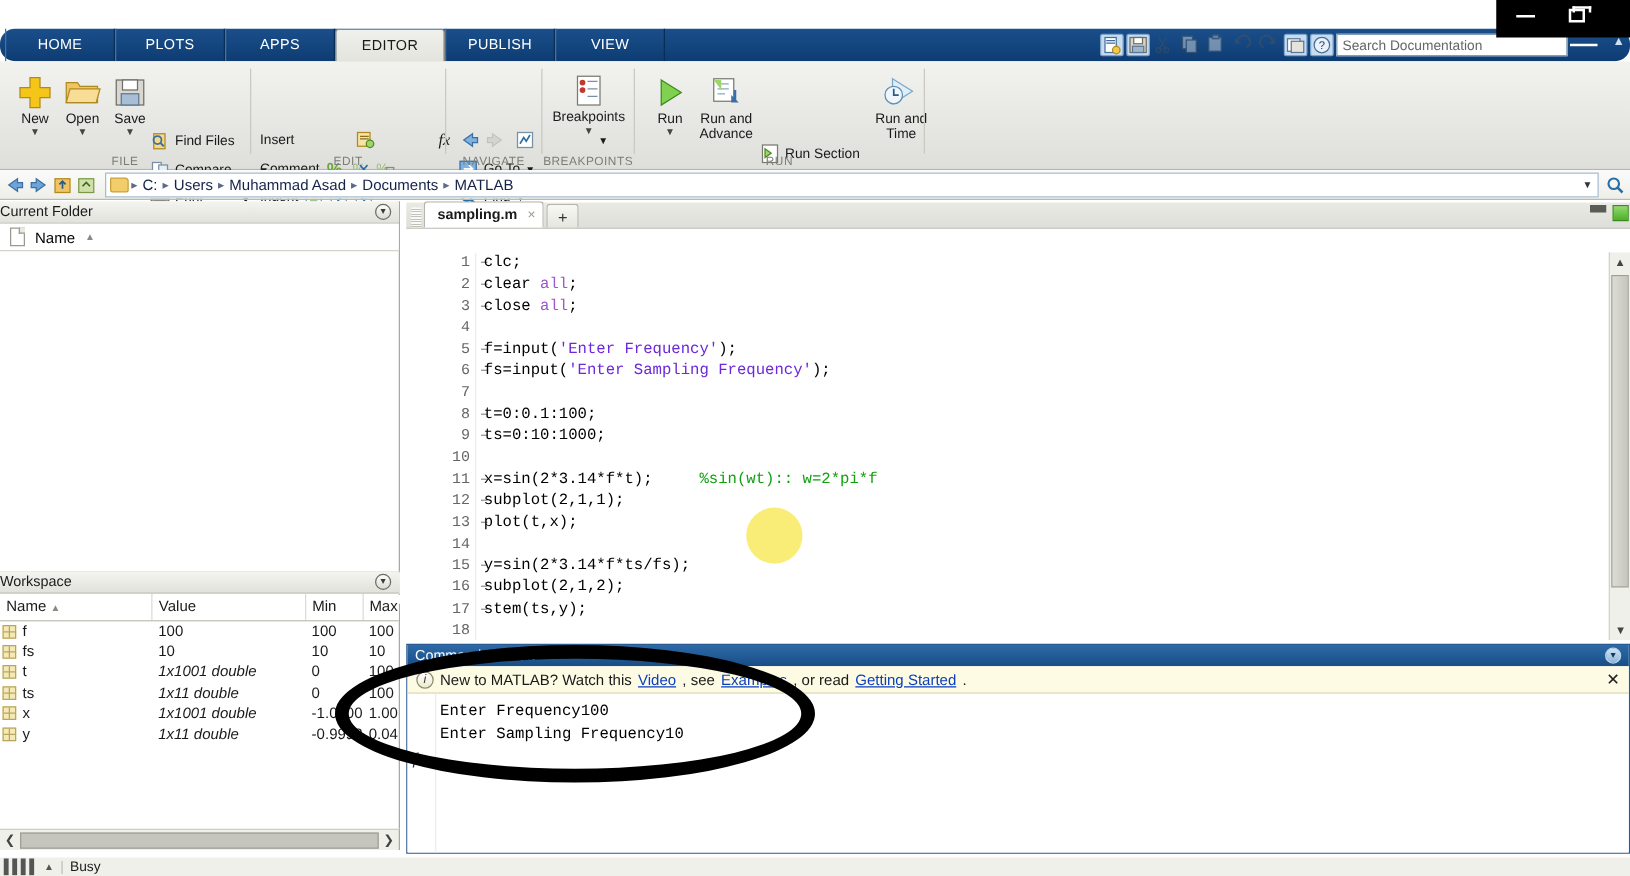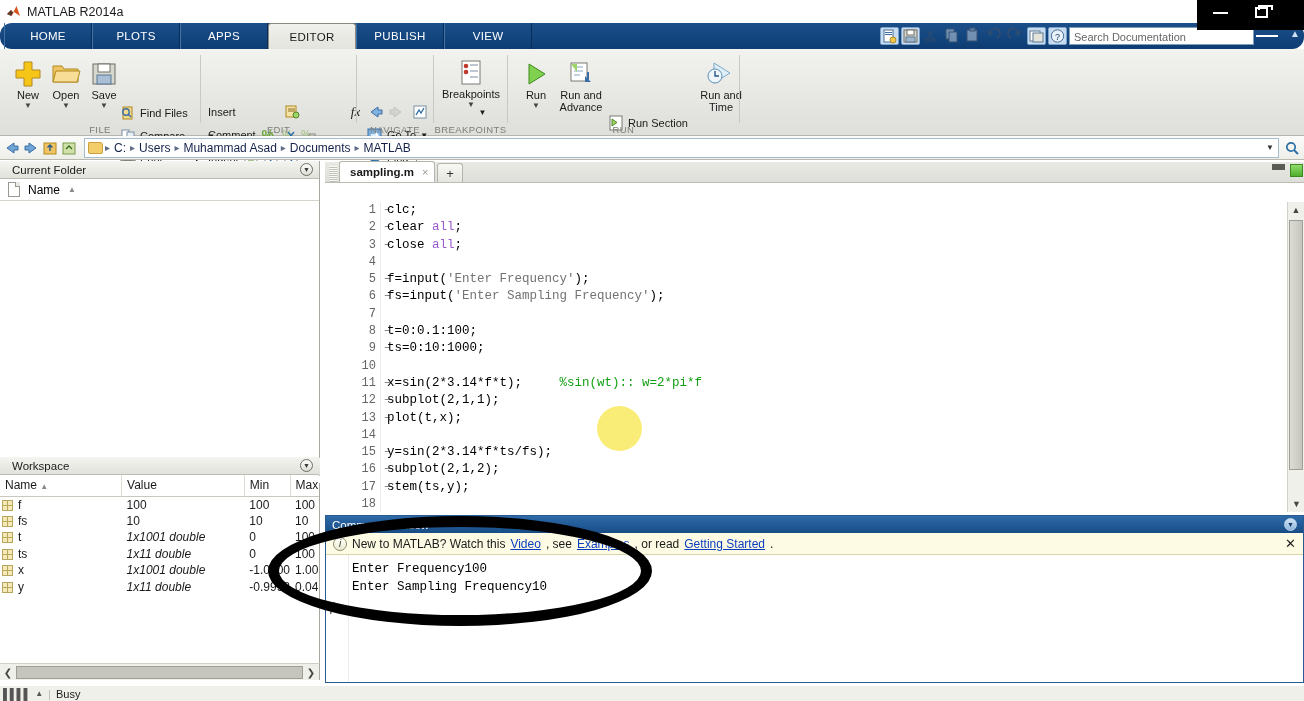--- a/index.html
+++ b/index.html
@@ -105,21 +105,21 @@
   .crumb { padding:0 2px; cursor:default; }
   .csep { color:#5b6b86; font-size:10px; }
   .folderico { width:15px; height:12px; background:#f3cd6a; border:1px solid #c8a13c;
                border-radius:1px 3px 2px 2px; }
   .crumbs-right { margin-left:auto; display:flex; align-items:center; gap:4px; padding-right:4px; }
 
   
   .panel-title {
     height:18px; background:linear-gradient(#f4f4f0,#e2e2dc);
     border-bottom:1px solid #bdbdb5;
-    display:flex; align-items:center; padding-left:12px;
+    display:flex; align-items:center; padding-left:0;
     font-size:11.5px; color:#1a1a1a;
   }
   .panel-title .spacer{ margin-left:auto; }
   .circ-arrow {
     width:13px; height:13px; border-radius:50%;
     border:1px solid #6d6d66; margin-right:6px;
     display:flex; align-items:center; justify-content:center;
     font-size:7px; color:#3a3a36; background:linear-gradient(#fdfdfc,#dcdcd5);
   }
 
@@ -226,21 +226,21 @@
     font-size:12px; color:#666; text-align:right; padding-right:4px; position:relative;
   }
   .gut-line .dash { position:absolute; right:-11px; top:0; color:#7a7a7a; }
   .codelines {
     position:absolute; left:62px; top:0; right:0; height:100%;
     font-family:"Liberation Mono", monospace; font-size:12.5px; color:#000;
     white-space:pre;
   }
   .cl { height:17.3px; line-height:17.3px; }
   .kw { color:#9b59d0; }
-  .str { color:#737373; }
+  .str { color:#6d28d9; }
   .cmt { color:#12a012; }
   .col-marker {
     position:absolute; left:968px; top:0; width:1px; height:100%; background:#e4e4e4;
   }
   .ed-vscroll {
     position:absolute; right:0; top:40px; width:17px; height:310px;
     background:#f0f0ea; border-left:1px solid #d2d2ca;
   }
   .vs-arrow { height:16px; text-align:center; font-size:9px; color:#444; line-height:16px; }
   .vs-thumb { position:absolute; left:1px; top:18px; width:14px; height:250px;
@@ -307,29 +307,20 @@
 
   .gap-strip {
     position:absolute; left:320px; top:161px; width:5px; height:540px; background:#fff;
   }
 </style>
 </head>
 <body>
 
 <div class="app">
 
-  <div class="titlebar">
-    <span class="ml-logo">
-      <svg width="15" height="14" viewBox="0 0 15 14">
-        <path d="M1 9 L5 5 L7.2 7.4 L10.5 1 L14 11 L8 7 L5.5 11 Z" fill="#d9541e"></path>
-        <path d="M1 9 L5 5 L7 7.2 L5.2 11 Z" fill="#2f2f2f" opacity=".75"></path>
-      </svg>
-    </span>
-    <span class="title-text">MATLAB R2014a</span>
-  </div>
 
   <div class="os-overlay">
     <div class="os-btn os-min"></div>
     <div class="os-btn os-restore"></div>
   </div>
 
   <div class="tabstrip">
     <div class="tabs">
       <div class="tab">HOME</div>
       <div class="tab">PLOTS</div>

